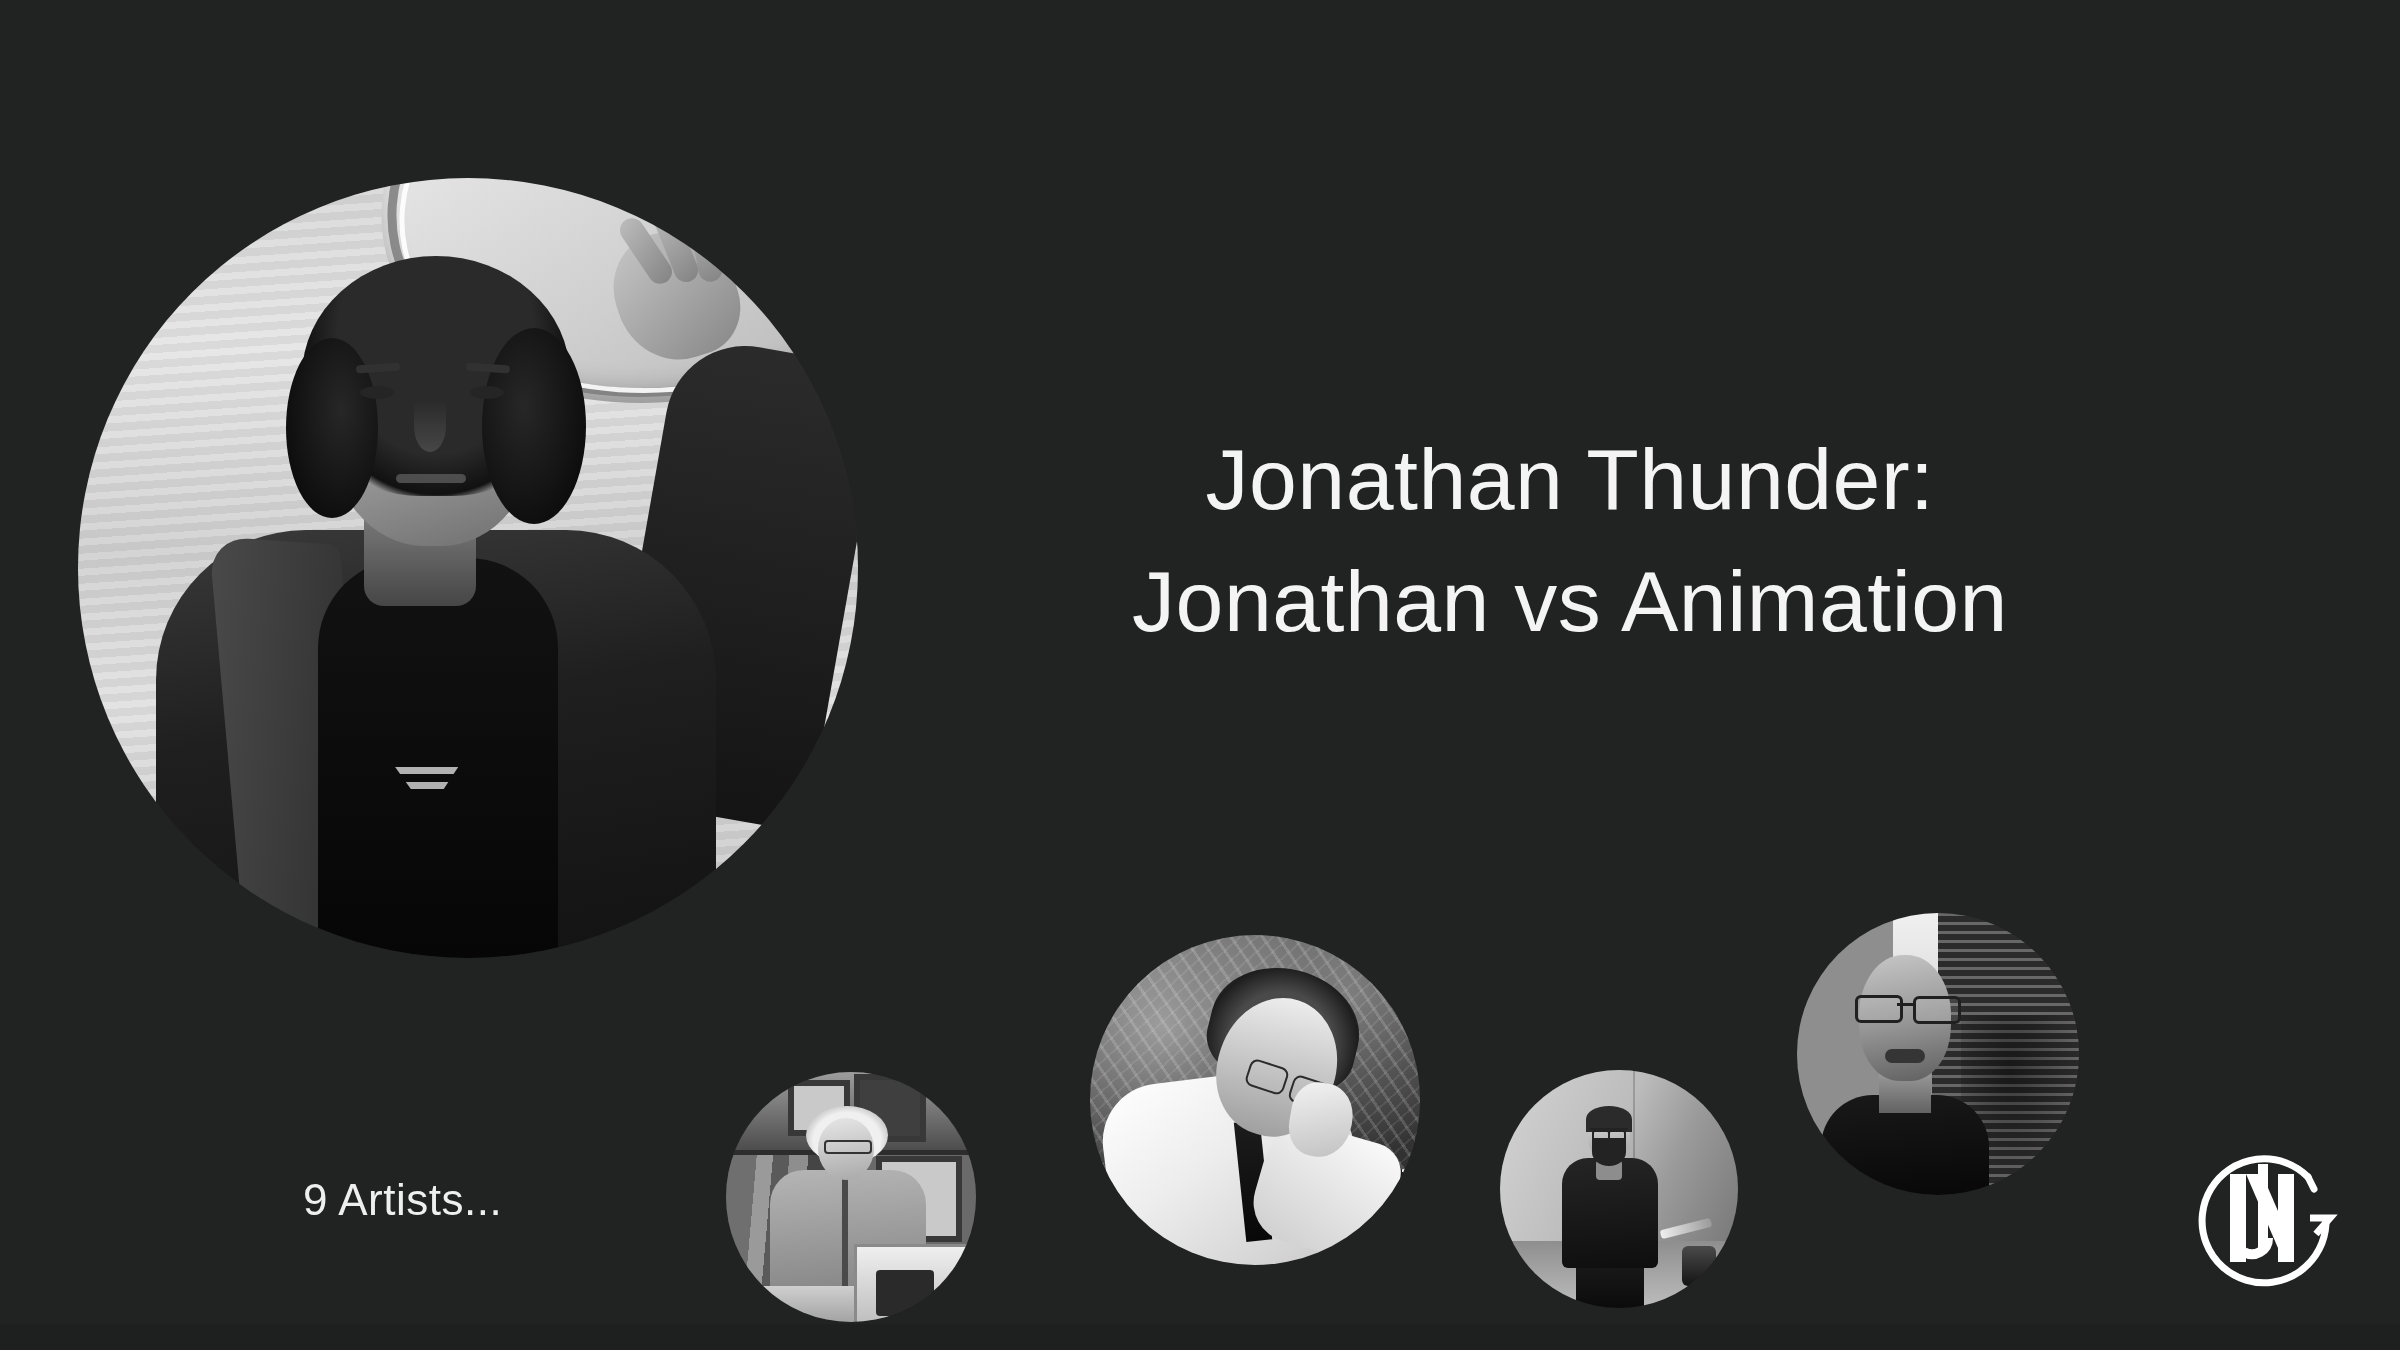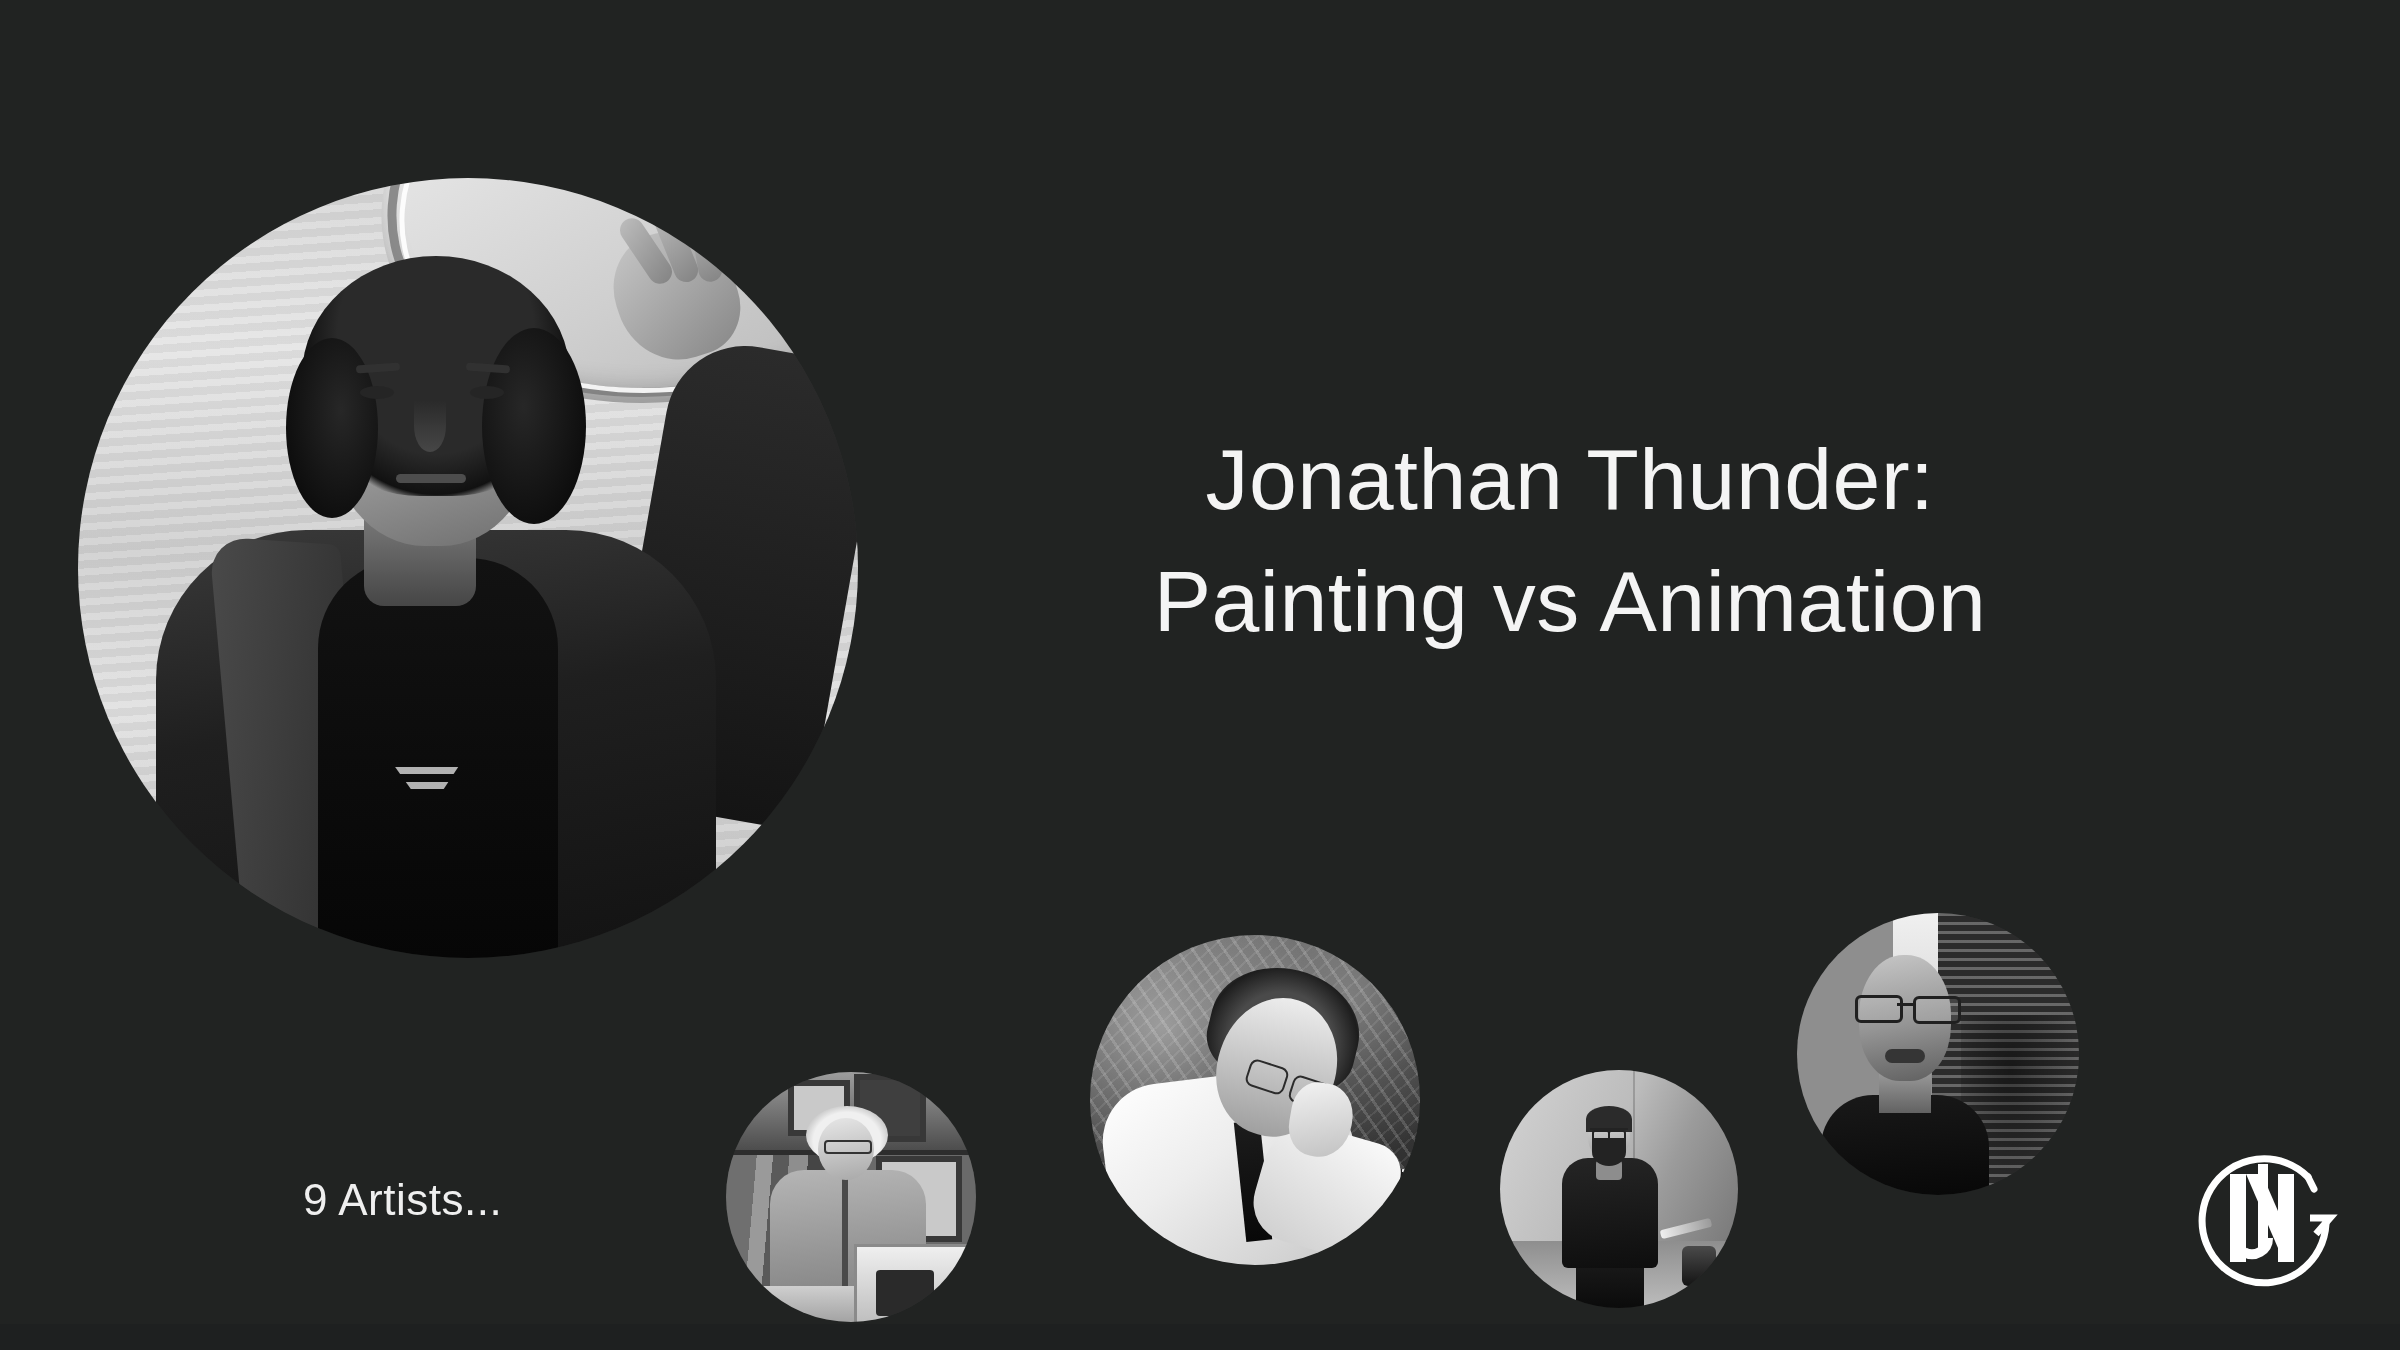--- a/index.html
+++ b/index.html
@@ -502,21 +502,21 @@
       <div class="hero-brow" style="left:388px;top:186px;transform:rotate(4deg);"></div>
       <div class="hero-eye" style="left:282px;top:208px;"></div>
       <div class="hero-eye" style="left:392px;top:208px;"></div>
       <div class="hero-nose"></div>
       <div class="hero-mouth"></div>
     </div>
   </div>
 
   <div id="title-block">
     <div class="title-line">Jonathan Thunder:</div>
-    <div class="title-line">Painting vs Animation</div>
+    <div class="title-line">Jonathan vs Animation</div>
   </div>
 
   <div id="artists-caption">9 Artists...</div>
 
   <div class="portrait" id="portrait-artist-1" aria-label="Artist with curly white hair standing at a printing press in a studio">
     <div class="scene">
       <div class="p1-wall"></div>
       <div class="p1-shelf"></div>
       <div class="p1-frame" style="left:62px;top:8px;width:50px;height:44px;"></div>
       <div class="p1-frame" style="left:128px;top:2px;width:60px;height:56px;background:#3f3f3f;"></div>

